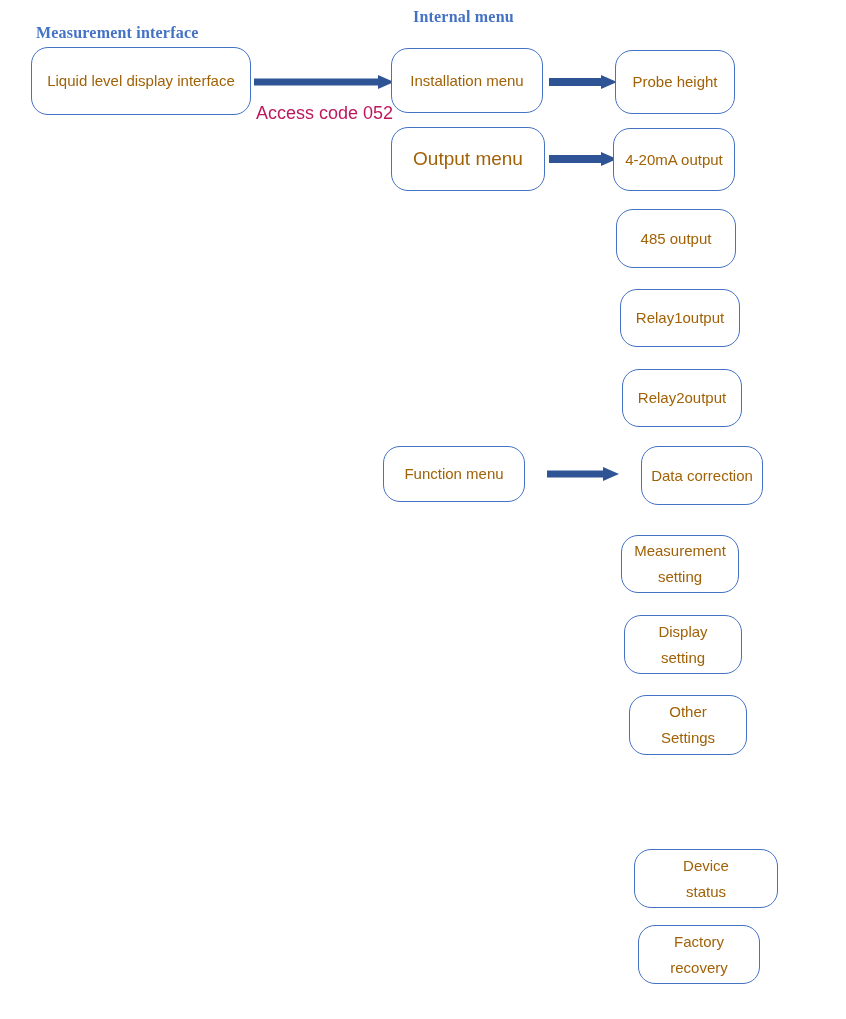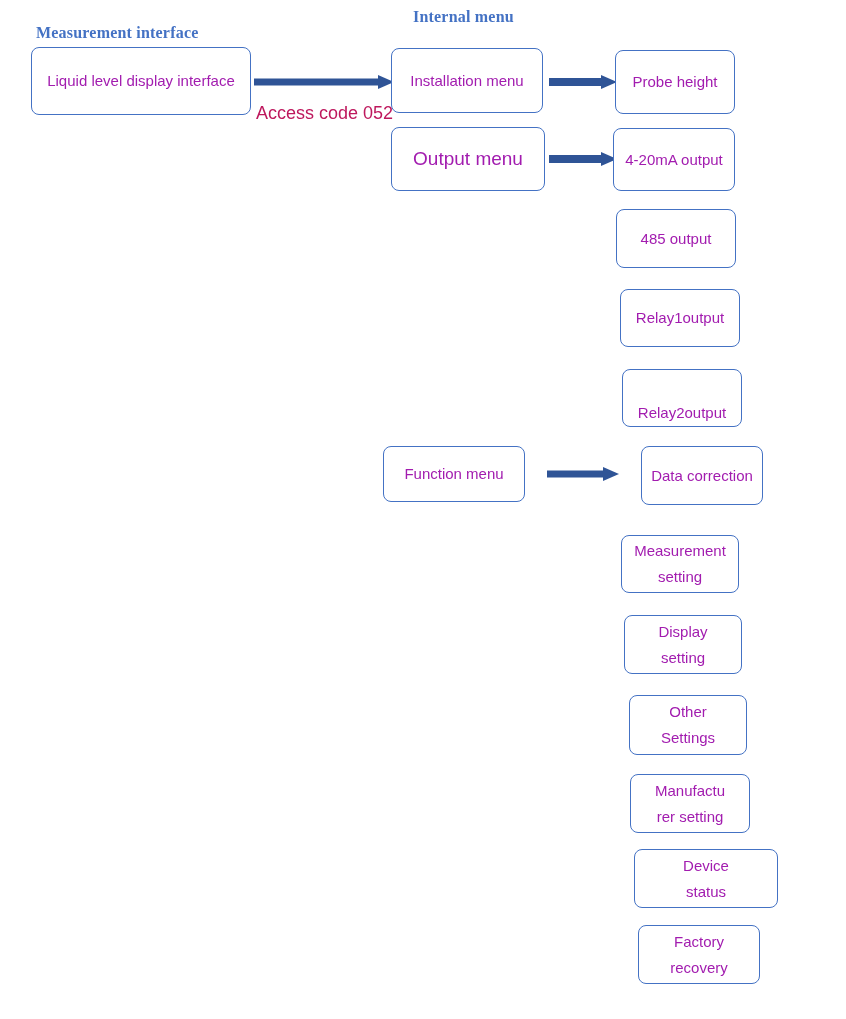--- a/index.html
+++ b/index.html
@@ -21,31 +21,31 @@
     font-weight: bold;
     font-size: 16px;
     color: #4472C4;
     letter-spacing: 0.2px;
     white-space: nowrap;
   }
   .nodebox {
     position: absolute;
     box-sizing: border-box;
     border: 1.3px solid #4472C4;
-    border-radius: 8px;
+    border-radius: 17px;
     background: #ffffff;
     display: flex;
     align-items: center;
     justify-content: center;
     text-align: center;
     font-family: "Liberation Sans", sans-serif;
     font-size: 15px;
-    color: #a21caf;
+    color: #a16207;
     line-height: 26px;
-    padding: 0 3px;
+    padding: 8px 3px;
   }
   .nodebox .txt {
     display: block;
     width: 100%;
     white-space: pre-line;
   }
   .arrow {
     position: absolute;
     height: 14px;
     display: block;
@@ -104,45 +104,41 @@
     </div>
     <div class="nodebox" style="left: 613px; top: 128px; width: 122px; height: 63px; font-size: 15px;">
       <span class="txt">4-20mA output</span>
     </div>
     <div class="nodebox" style="left: 616px; top: 209px; width: 120px; height: 59px; font-size: 15px;">
       <span class="txt">485 output</span>
     </div>
     <div class="nodebox" style="left: 620px; top: 289px; width: 120px; height: 58px; font-size: 15px;">
       <span class="txt">Relay1output</span>
     </div>
-    <div class="nodebox" style="left: 622px; top: 369px; width: 120px; height: 58px; font-size: 15px; align-items: flex-end;">
+    <div class="nodebox" style="left: 622px; top: 369px; width: 120px; height: 58px; font-size: 15px;">
       <span class="txt">Relay2output</span>
     </div>
     <div class="nodebox" style="left: 383px; top: 446px; width: 142px; height: 56px; font-size: 15px;">
       <span class="txt">Function menu</span>
     </div>
     <div class="nodebox" style="left: 617px; top: 446px; width: 122px; height: 59px; font-size: 15px; margin-left: 24px;">
       <span class="txt">Data correction</span>
     </div>
     <div class="nodebox" style="left: 621px; top: 535px; width: 118px; height: 58px; font-size: 15px;">
       <span class="txt">Measurement
 setting</span>
     </div>
     <div class="nodebox" style="left: 624px; top: 615px; width: 118px; height: 59px; font-size: 15px;">
       <span class="txt">Display
 setting</span>
     </div>
     <div class="nodebox" style="left: 629px; top: 695px; width: 118px; height: 60px; font-size: 15px;">
       <span class="txt">Other
 Settings</span>
     </div>
-    <div class="nodebox" style="left: 630px; top: 774px; width: 120px; height: 59px; font-size: 15px;">
-      <span class="txt">Manufactu
-rer setting</span>
-    </div>
     <div class="nodebox" style="left: 634px; top: 849px; width: 144px; height: 59px; font-size: 15px;">
       <span class="txt">Device
 status</span>
     </div>
     <div class="nodebox" style="left: 638px; top: 925px; width: 122px; height: 59px; font-size: 15px;">
       <span class="txt">Factory
 recovery</span>
     </div>
   </div>
 

